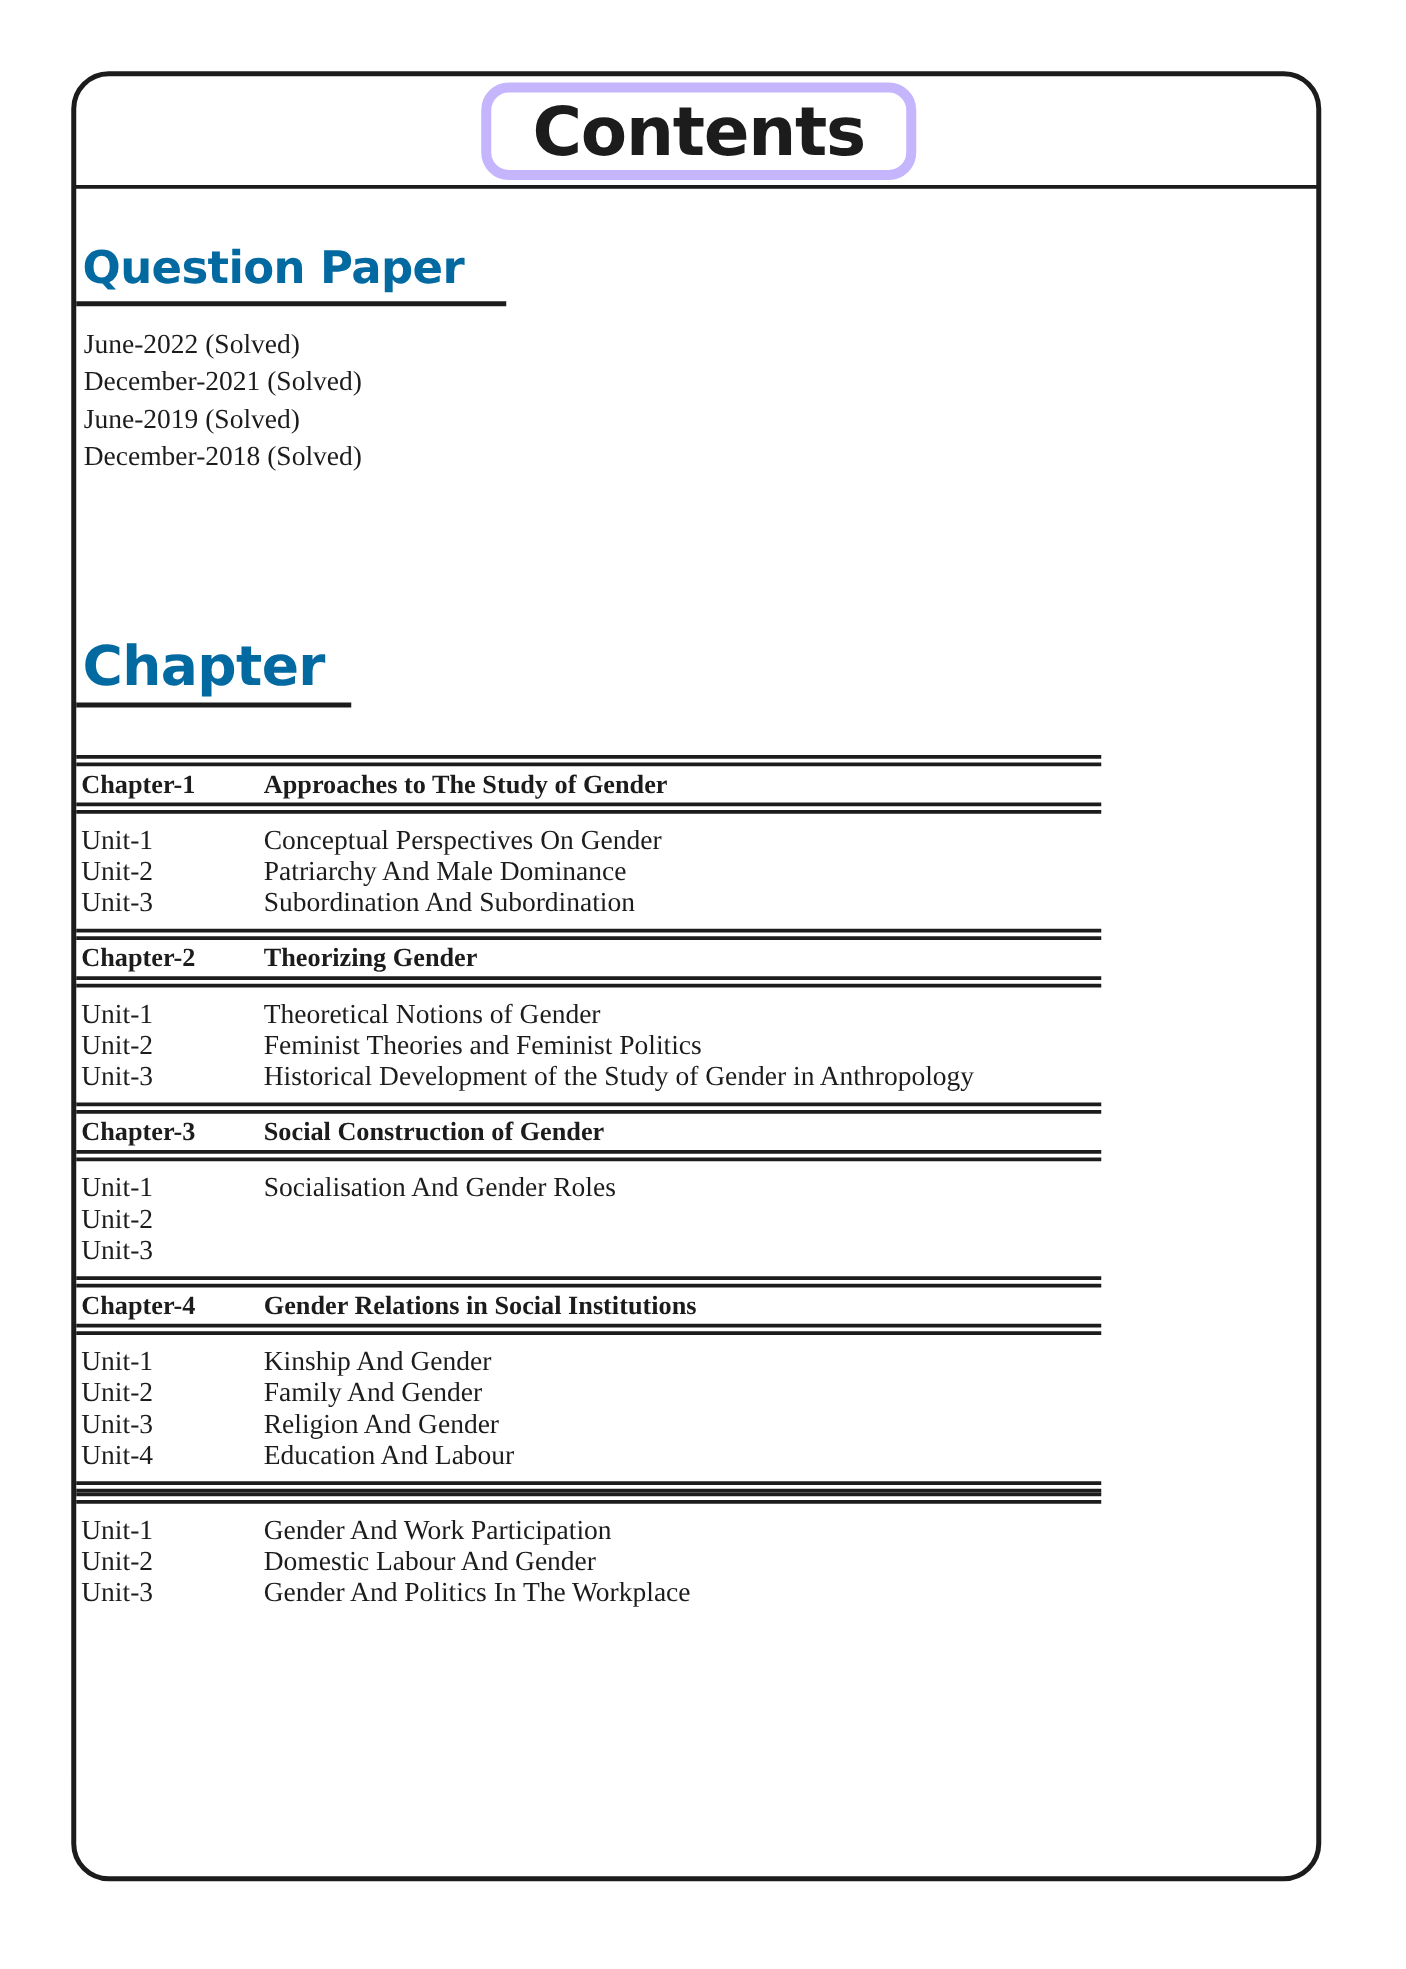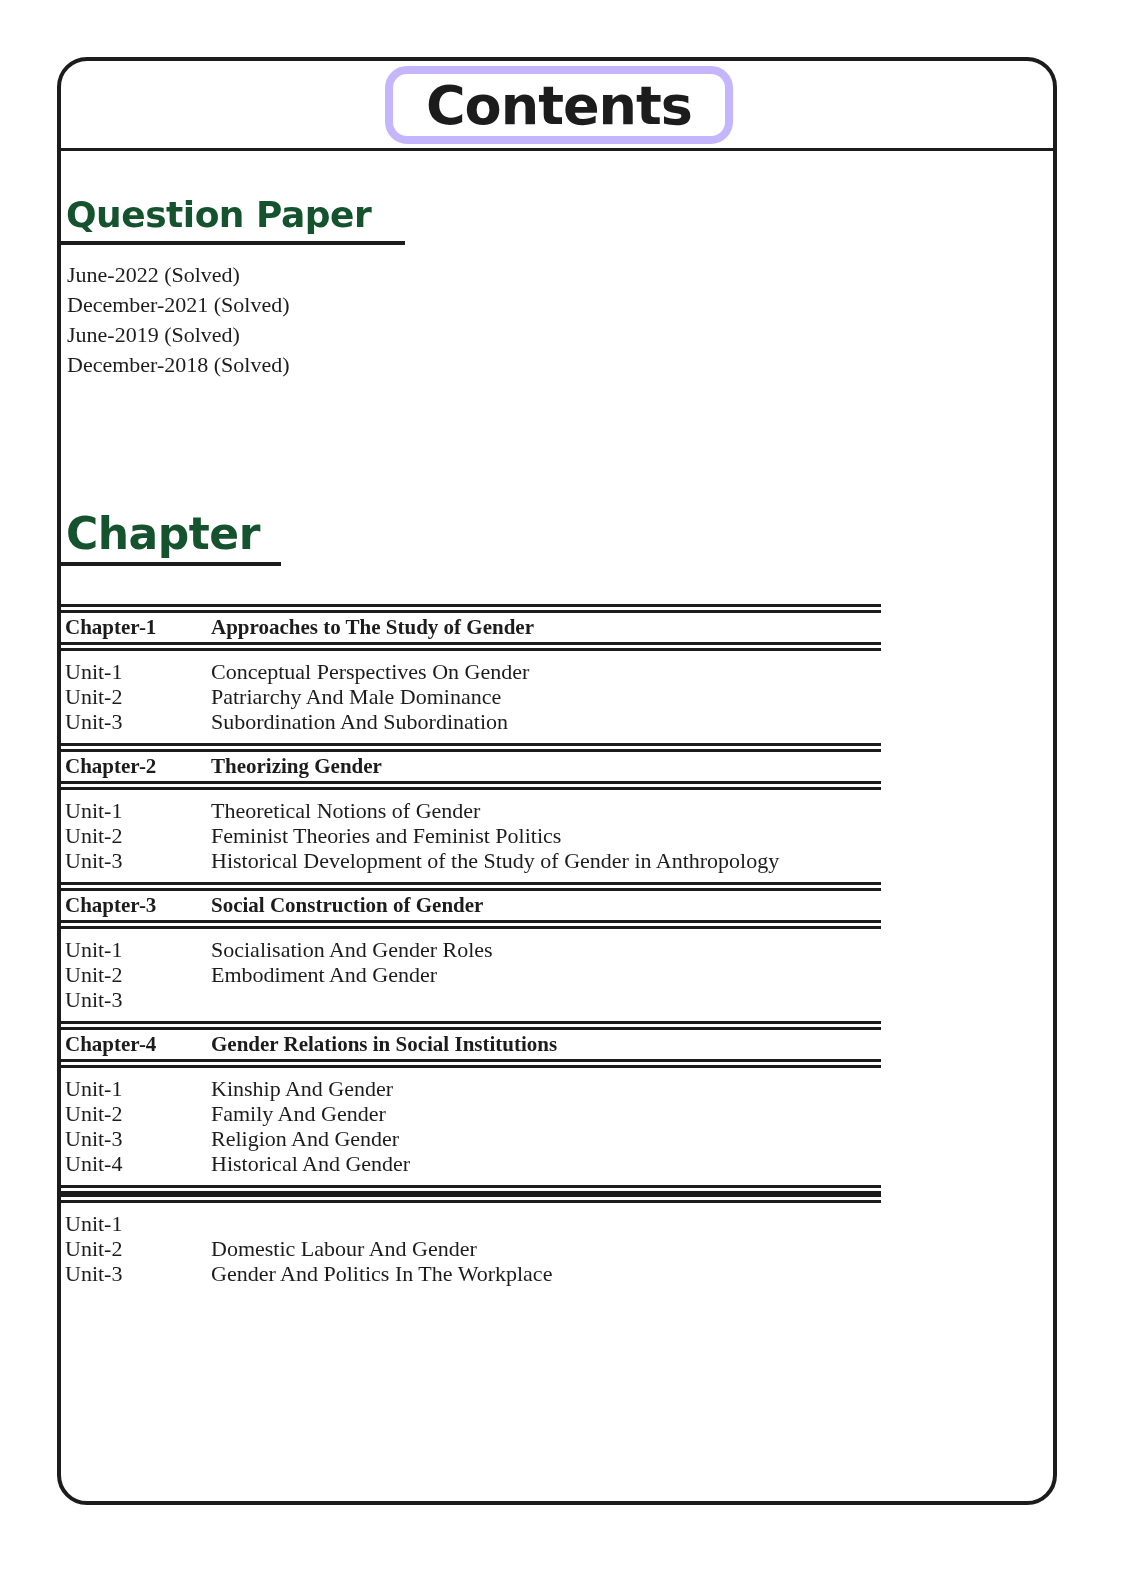--- a/index.html
+++ b/index.html
@@ -9,21 +9,21 @@
     border: 4px solid #1c1c1c; border-radius: 30px; box-sizing: border-box;
   }
   .title-box {
     position: absolute; left: 385px; top: 66px; width: 348px; height: 78px;
     border: 8px solid #c4b5fd; border-radius: 22px; box-sizing: border-box;
     display: flex; align-items: center; justify-content: center;
     font-family: "DejaVu Sans", sans-serif; font-weight: bold; font-size: 54px; letter-spacing: -1px;
   }
   .header-rule { position: absolute; left: 59px; top: 148px; width: 996px; height: 3px; background: #1c1c1c; }
   .section-heading {
-    position: absolute; left: 66px; font-family: "DejaVu Sans", sans-serif; font-weight: bold; color: #14532d;
+    position: absolute; left: 66px; font-family: "DejaVu Sans", sans-serif; font-weight: bold; color: #0369a1;
   }
   .qp-heading { top: 194px; font-size: 36px; letter-spacing: -0.5px; }
   .qp-underline { position: absolute; left: 61px; top: 241px; width: 344px; height: 4px; background: #1c1c1c; }
   .ch-heading { top: 508px; font-size: 44px; letter-spacing: -0.5px; }
   .ch-underline { position: absolute; left: 61px; top: 562px; width: 220px; height: 4px; background: #1c1c1c; }
   .qp-list { position: absolute; left: 67px; top: 260px; font-size: 22px; line-height: 30px; }
   .qp-item { display: block; }
   .toc { position: absolute; left: 61px; top: 604px; width: 820px; }
   .dbl { height: 9px; box-sizing: border-box; border-top: 3px solid #1c1c1c; border-bottom: 3px solid #1c1c1c; }
   .chapter-row { display: flex; align-items: center; height: 29px; font-weight: bold; font-size: 21px; }
@@ -103,21 +103,20 @@
     <span class="col-title">Social Construction of Gender</span>
   </div>
   <div class="dbl"></div>
   <div class="units">
     <div class="unit-row">
         <span class="col-num">Unit-1</span>
         <span class="col-title">Socialisation And Gender Roles</span>
       </div>
     <div class="unit-row">
         <span class="col-num">Unit-2</span>
-        <span class="col-title">Embodiment And Gender</span>
       </div>
     <div class="unit-row">
         <span class="col-num">Unit-3</span>
       </div>
   </div>
 
   <div class="dbl"></div>
   <div class="chapter-row">
     <span class="col-num">Chapter-4</span>
     <span class="col-title">Gender Relations in Social Institutions</span>
@@ -131,29 +130,30 @@
     <div class="unit-row">
         <span class="col-num">Unit-2</span>
         <span class="col-title">Family And Gender</span>
       </div>
     <div class="unit-row">
         <span class="col-num">Unit-3</span>
         <span class="col-title">Religion And Gender</span>
       </div>
     <div class="unit-row">
         <span class="col-num">Unit-4</span>
-        <span class="col-title">Historical And Gender</span>
+        <span class="col-title">Education And Labour</span>
       </div>
   </div>
 
   <div class="dbl"></div>
   <div class="dbl"></div>
   <div class="units">
     <div class="unit-row">
         <span class="col-num">Unit-1</span>
+        <span class="col-title">Gender And Work Participation</span>
       </div>
     <div class="unit-row">
         <span class="col-num">Unit-2</span>
         <span class="col-title">Domestic Labour And Gender</span>
       </div>
     <div class="unit-row">
         <span class="col-num">Unit-3</span>
         <span class="col-title">Gender And Politics In The Workplace</span>
       </div>
   </div>

